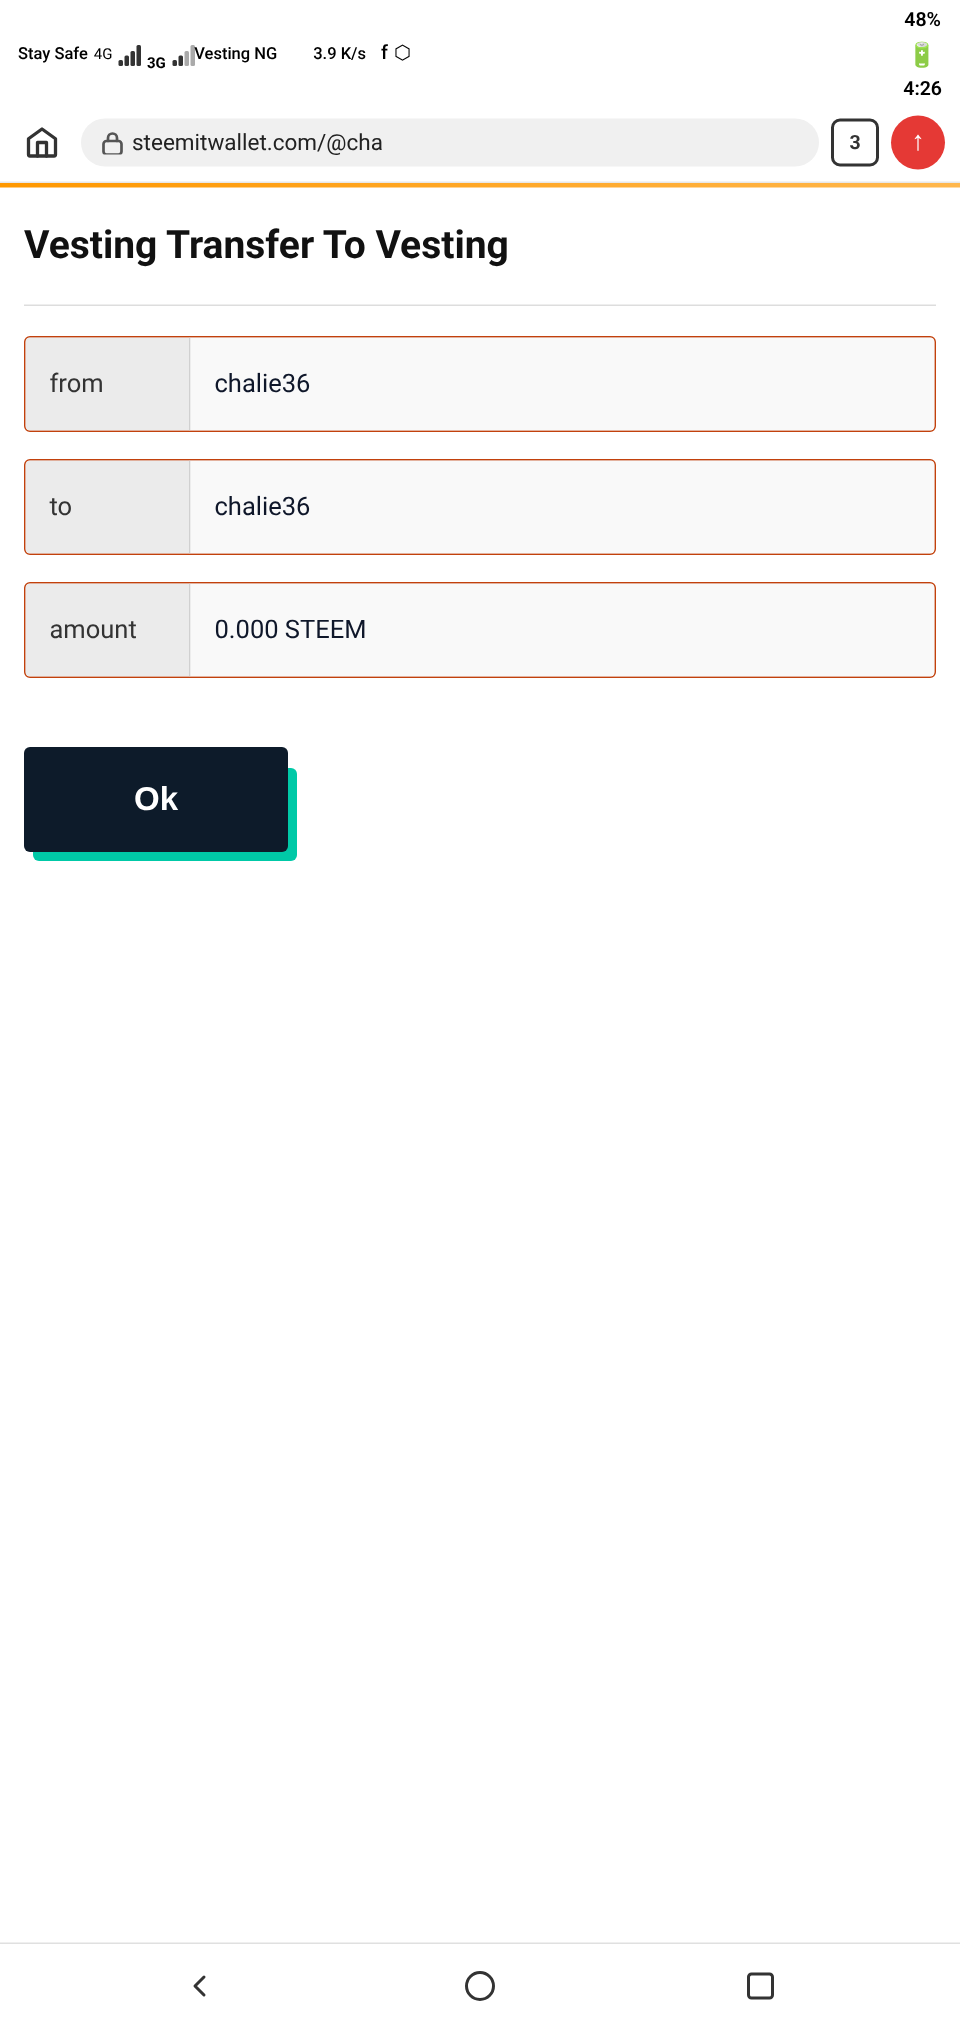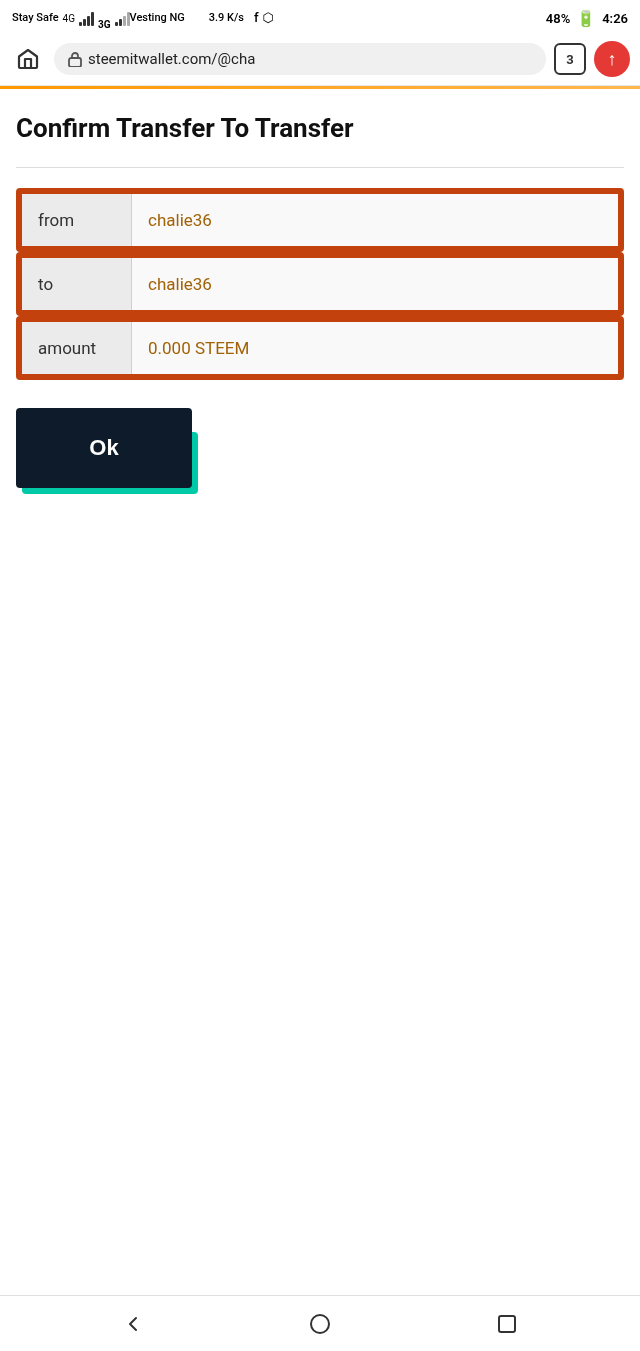--- a/index.html
+++ b/index.html
@@ -37,20 +37,21 @@
       align-items: center;
       gap: 4px;
     }
 
     .status-right {
       display: flex;
       align-items: center;
       gap: 6px;
       font-size: 13px;
       font-weight: 600;
+      flex-direction: column;
     }
 
     
     .browser-bar {
       background: #fff;
       padding: 6px 10px 8px 10px;
       display: flex;
       align-items: center;
       gap: 8px;
       border-bottom: 1px solid #e8e8e8;
@@ -147,43 +148,44 @@
     .divider {
       height: 1px;
       background: #ddd;
       margin-bottom: 20px;
     }
 
     
     .form-row {
       display: flex;
       align-items: stretch;
-      border: 6px solid #c2410c;
+      border: 1px solid #c2410c;
       border-radius: 4px;
       background: #f5f5f5;
+      margin-bottom: 18px;
       overflow: hidden;
       min-height: 64px;
     }
 
     .form-label {
       background: #ebebeb;
       color: #333;
       font-size: 17px;
       font-weight: 400;
       padding: 0 16px;
       display: flex;
       align-items: center;
       min-width: 110px;
       border-right: 1px solid #d0d0d0;
       flex-shrink: 0;
     }
 
     .form-value {
       background: #f9f9f9;
-      color: #a16207;
+      color: #0f172a;
       font-size: 17px;
       padding: 0 16px;
       display: flex;
       align-items: center;
       flex: 1;
     }
 
     
     .ok-btn-wrapper {
       position: relative;
@@ -205,21 +207,21 @@
     .ok-btn {
       position: relative;
       z-index: 1;
       background: #0d1b2a;
       color: #fff;
       font-size: 22px;
       font-weight: 700;
       border: none;
       border-radius: 4px;
       width: 176px;
-      height: 80px;
+      height: 70px;
       cursor: pointer;
       display: flex;
       align-items: center;
       justify-content: center;
     }
 
     
     .bottom-nav {
       background: #fff;
       border-top: 1px solid #e0e0e0;
@@ -316,21 +318,21 @@
   </div>
 
   <div class="upload-btn">
     <span class="upload-arrow">↑</span>
   </div>
 </div>
 
 <div class="accent-line"></div>
 
 <div class="page-content">
-  <h1 class="page-title">Confirm Transfer To Transfer</h1>
+  <h1 class="page-title">Vesting Transfer To Vesting</h1>
   <div class="divider"></div>
 
   
   <div class="form-row">
     <div class="form-label">from</div>
     <div class="form-value">chalie36</div>
   </div>
 
   
   <div class="form-row">

